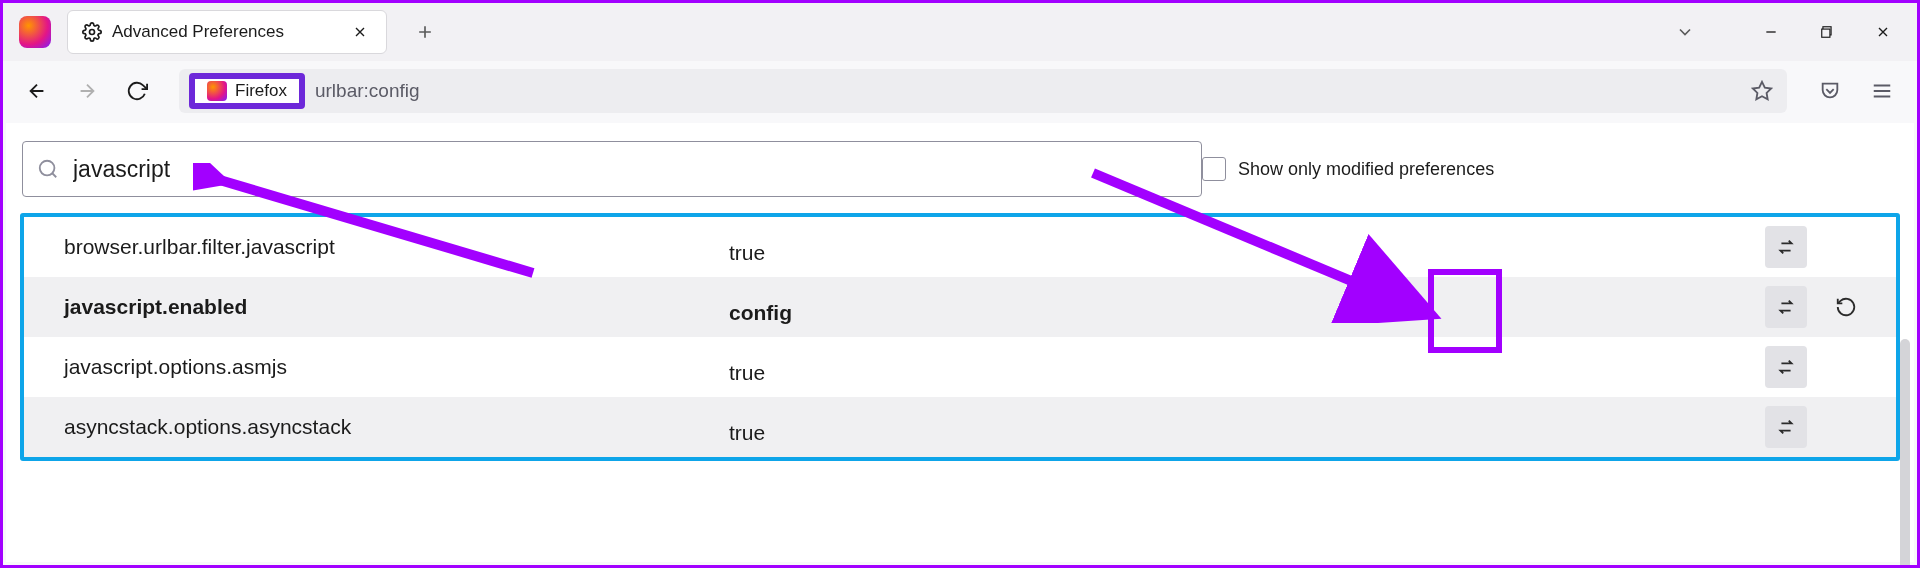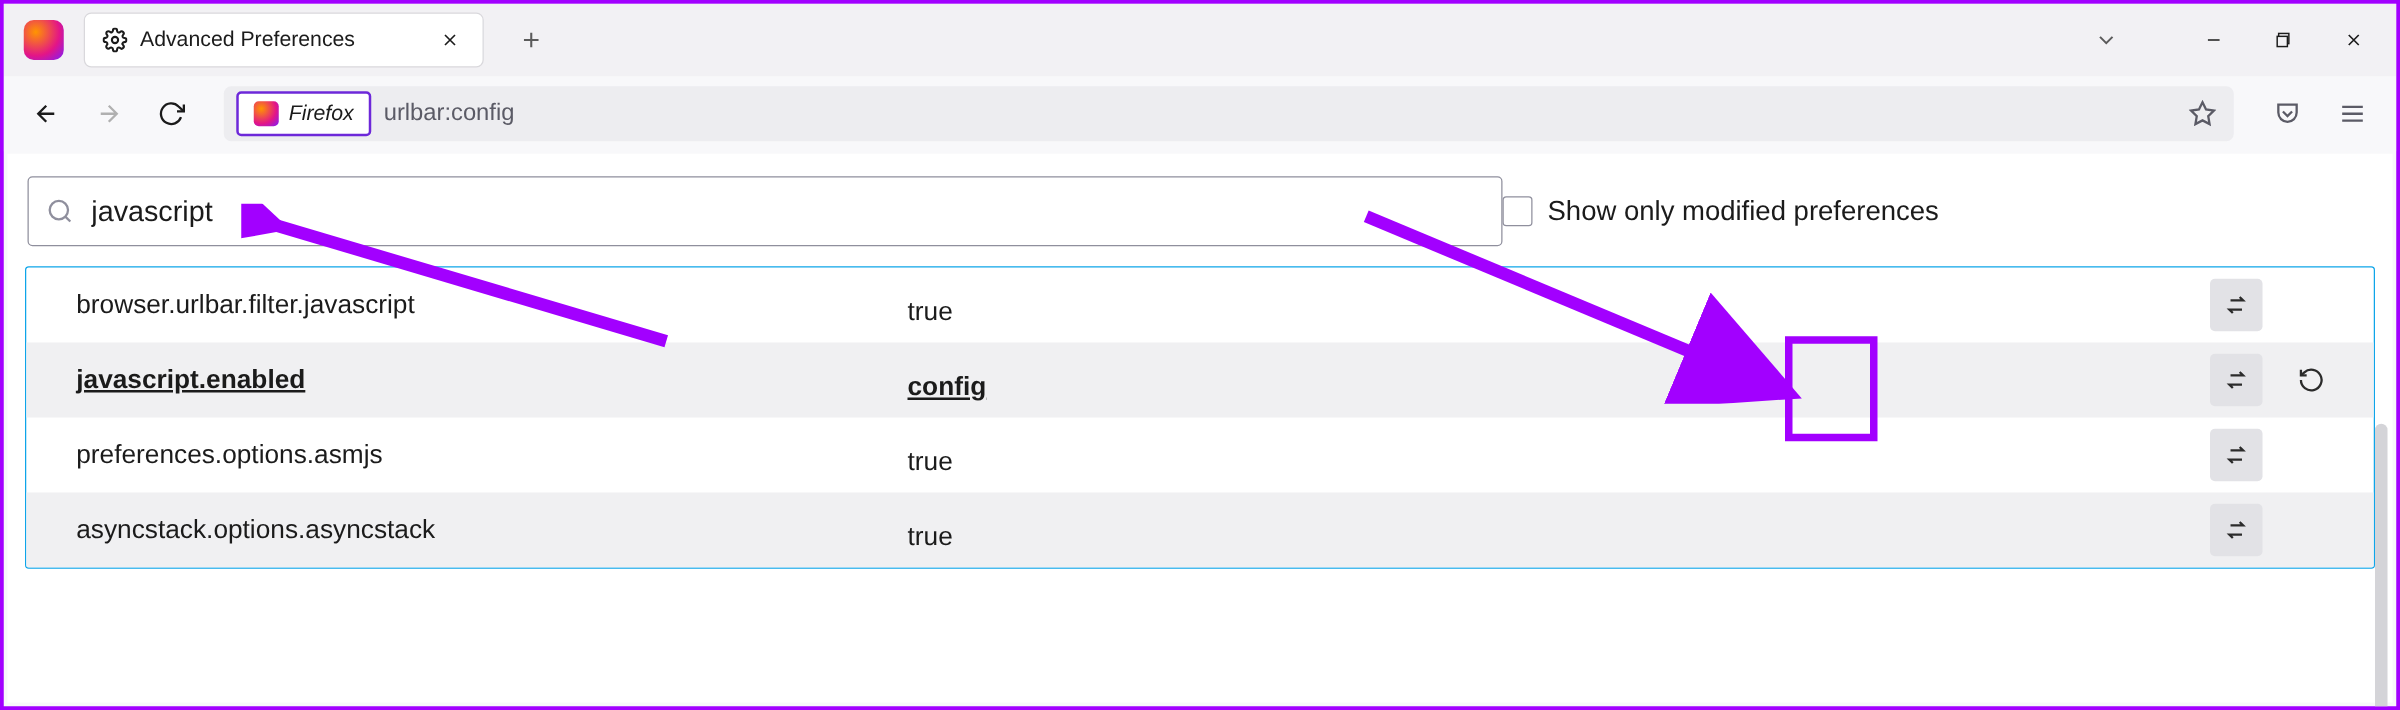--- a/index.html
+++ b/index.html
@@ -15,40 +15,40 @@
   .win-controls { position:absolute; right:6px; top:0; height:58px; display:flex; align-items:center; gap:0;}
   .win-controls .wc { width:56px; height:40px; display:flex; align-items:center; justify-content:center; color:#1b1b1b; font-size:18px; cursor:pointer;}
   .tabs-button { position:absolute; right:210px; top:0; height:58px; display:flex; align-items:center;}
   .tabs-button .chev { width:44px; height:40px; display:flex; align-items:center; justify-content:center; color:#5b5b5b; cursor:pointer;}
 
   
   .toolbar { height:60px; background:#f8f8fa; display:flex; align-items:center; padding:0 14px; gap:10px;}
   .nav-btn { width:40px; height:40px; display:flex; align-items:center; justify-content:center; color:#1b1b1b; cursor:pointer; border-radius:6px;}
   .nav-btn.disabled { color:#b0b0b0; }
   .urlbar { flex:1; height:44px; background:#ededf0; border-radius:6px; display:flex; align-items:center; margin:0 12px; padding:0 10px 0 0; position:relative;}
-  .urlbar .identity { height:36px; background:#fff; border:2px solid #6d28d9; border-radius:4px; display:flex; align-items:center; padding:0 12px; margin:0 10px; gap:8px;font-style:italic;}
+  .urlbar .identity { height:36px; background:#fff; border:6px solid #6d28d9; border-radius:4px; display:flex; align-items:center; padding:0 12px; margin:0 10px; gap:8px;}
   .urlbar .identity .ff-small { width:20px; height:20px; border-radius:4px; background:radial-gradient(circle at 30% 30%, #ff9500, #e31587 60%, #7e1dfb);}
   .urlbar .identity span { font-size:17px; color:#1b1b1b;}
   .urlbar .addr { font-size:19px; color:#5b5b66; }
   .urlbar .star { margin-left:auto; color:#5b5b66; width:30px; height:30px; display:flex; align-items:center; justify-content:center;}
   .rt-btn { width:42px; height:40px; display:flex; align-items:center; justify-content:center; color:#5b5b66; cursor:pointer;}
 
   
   .content { position:absolute; left:3px; right:3px; top:120px; bottom:3px; background:#fff; }
   .searchrow { display:flex; align-items:center; padding:18px 16px 10px 16px; }
   .searchbox { flex:0 0 1180px; height:56px; border:1px solid #8f8f9d; border-radius:4px; display:flex; align-items:center; padding:0 14px; background:#fff;}
   .searchbox svg { color:#8f8f9d; margin-right:12px; flex:none;}
   .searchbox input { border:none; outline:none; font-size:23px; color:#1b1b1b; flex:1; background:transparent;}
-  .show-mod { display:flex; align-items:center; gap:12px; font-size:22px; color:#1b1b1b;}
+  .show-mod { display:flex; align-items:center; gap:12px; font-size:18px; color:#1b1b1b;}
   .show-mod .cb { width:24px; height:24px; border:1.5px solid #8f8f9d; border-radius:3px; background:#fff;}
 
-  .table { margin:6px 14px 0 14px; border:1px solid #0ea5e9; border-radius:3px; overflow:hidden;}
+  .table { margin:6px 14px 0 14px; border:4px solid #0ea5e9; border-radius:3px; overflow:hidden;}
   .row { display:flex; align-items:center; height:60px; padding:0 20px 0 40px; font-size:21px; color:#1b1b1b;}
   .row:nth-child(even){ background:#f0f0f2; }
-  .row.bold { font-weight:700;text-decoration:underline; }
+  .row.bold { font-weight:700; }
   .col-name { flex:0 0 665px; }
   .col-val  { flex:1;margin-top:12px; }
   .col-act  { width:60px; display:flex; align-items:center; justify-content:center;}
   .toggle-btn { width:42px; height:42px; background:#e2e2e6; border-radius:4px; display:flex; align-items:center; justify-content:center; color:#2b2b2b; cursor:pointer;}
   .reset-btn { width:42px; height:42px; display:flex; align-items:center; justify-content:center; color:#2b2b2b; cursor:pointer;}
 
   .scrollbar { position:absolute; right:4px; top:216px; width:10px; height:330px; background:#d4d4d8; border-radius:5px;}
 
   
   .arrow1 { position:absolute; left:190px; top:160px; width:350px; height:120px; pointer-events:none;}
@@ -194,21 +194,21 @@
           <div class="col-act">
             <div class="reset-btn">
               <svg viewBox="0 0 24 24" width="22" height="22" stroke="currentColor" stroke-width="2" fill="none">
                 <path d="M3 12a9 9 0 1 0 3-6.7L3 8"></path>
                 <path d="M3 3v5h5"></path>
               </svg>
             </div>
           </div>
         </div>
         <div class="row">
-          <div class="col-name">preferences.options.asmjs</div>
+          <div class="col-name">javascript.options.asmjs</div>
           <div class="col-val">true</div>
           <div class="col-act">
             <div class="toggle-btn">
               <svg viewBox="0 0 24 24" width="22" height="22" stroke="currentColor" stroke-width="2" fill="none">
                 <path d="M7 8h11l-3-3M17 16H6l3 3"></path>
               </svg>
             </div>
           </div>
           <div class="col-act"></div>
         </div>

